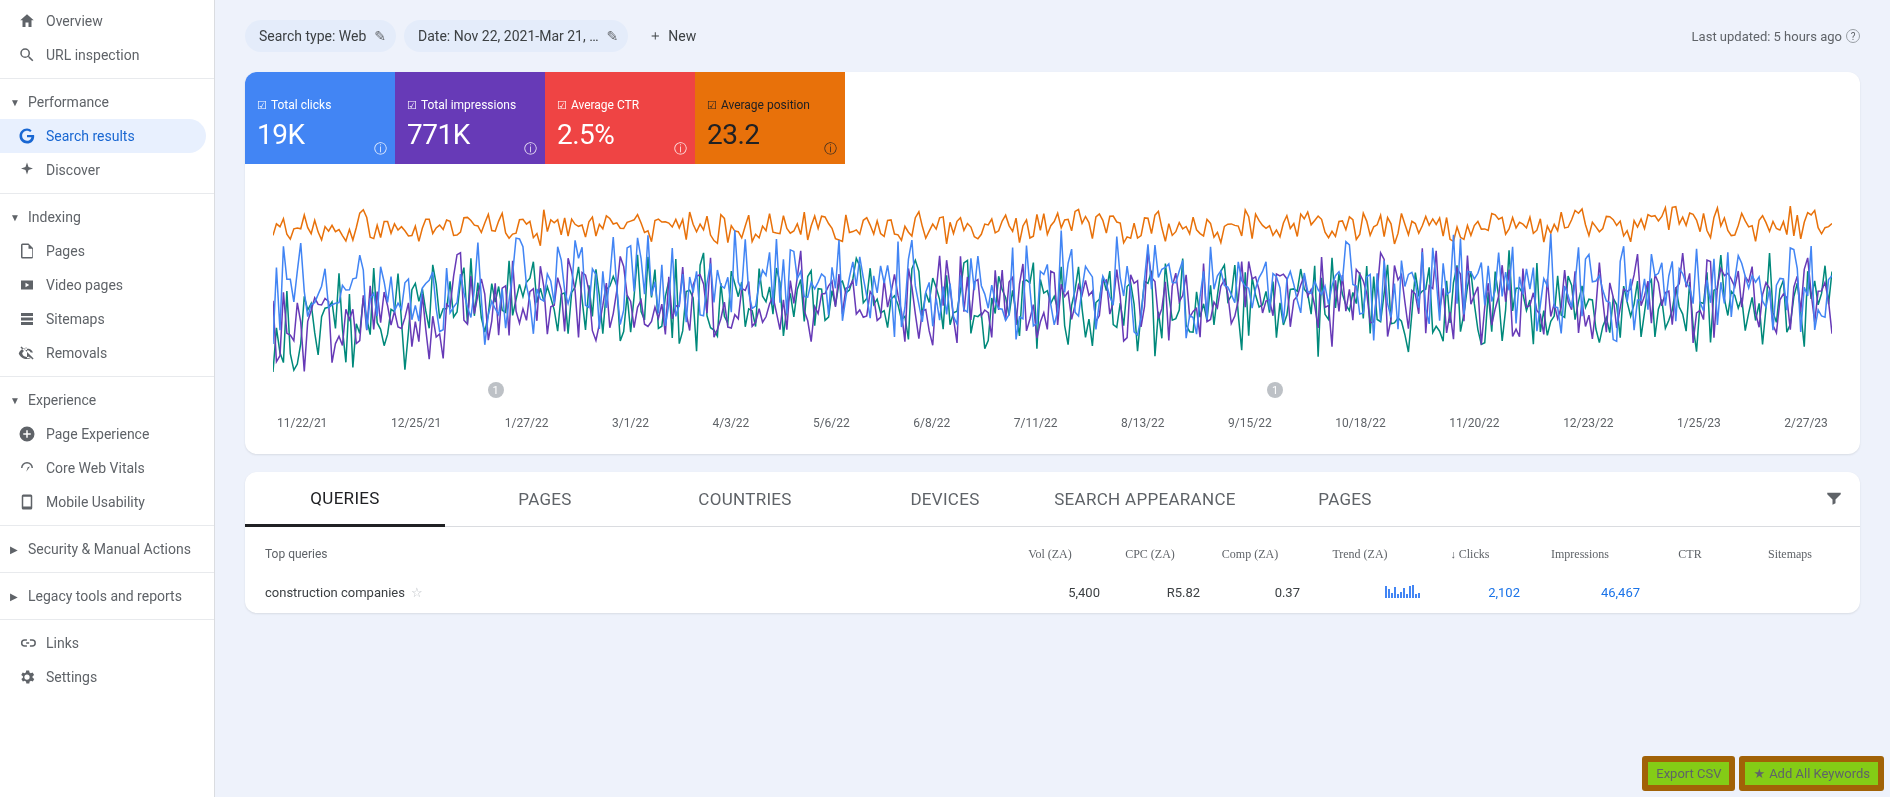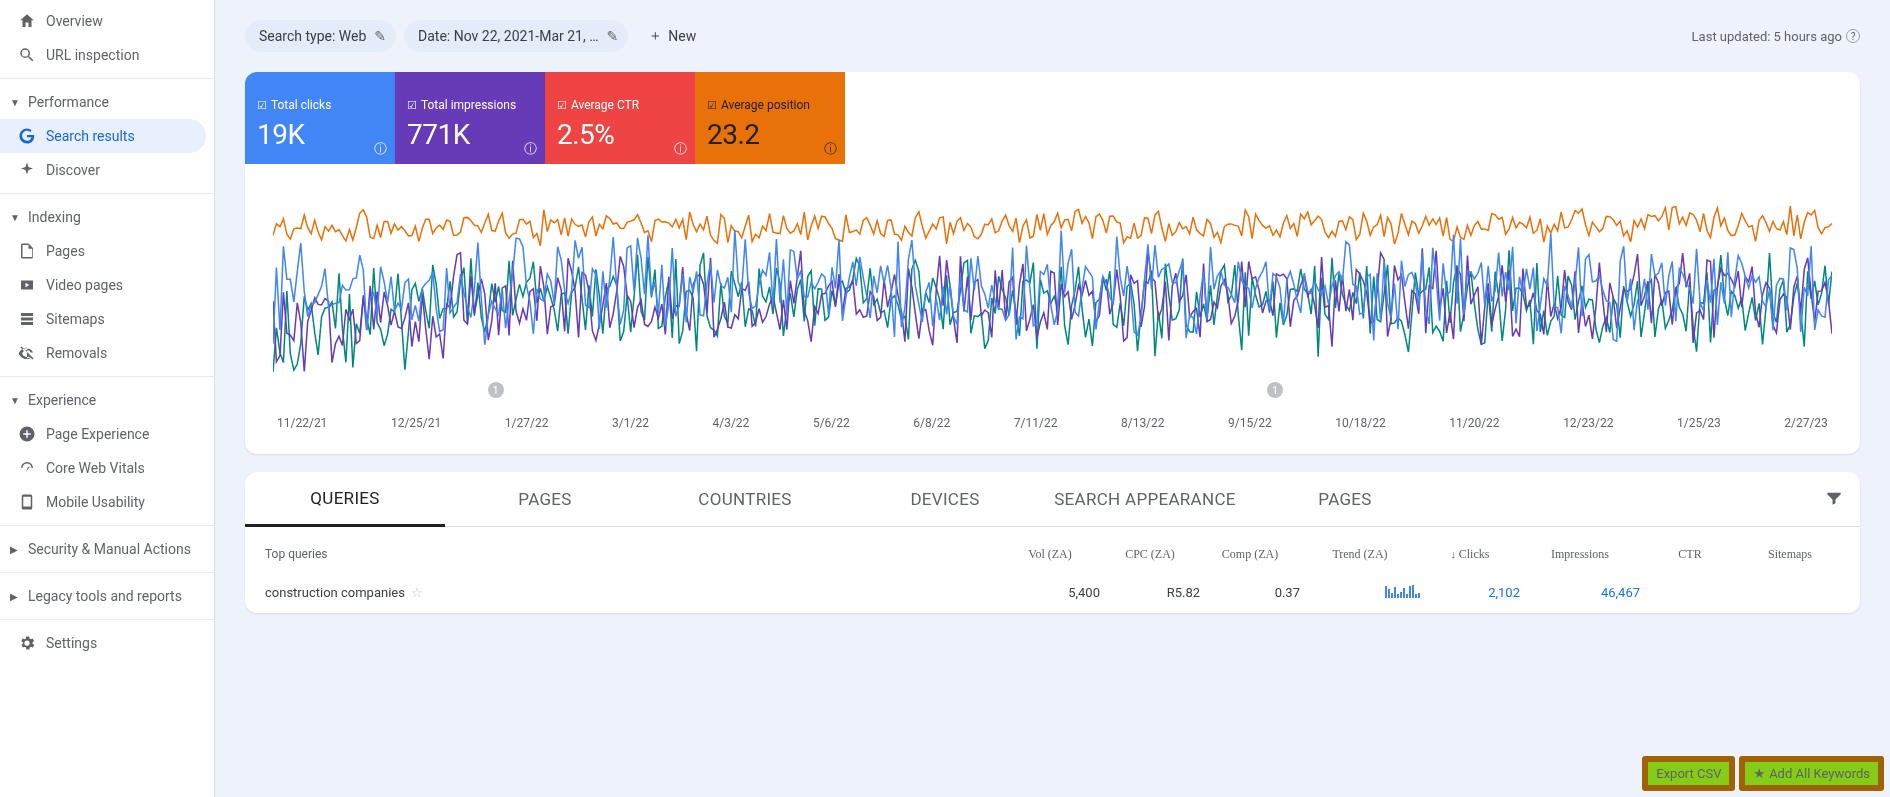--- a/index.html
+++ b/index.html
@@ -312,20 +312,28 @@
     <span class="chev">▶</span>
     <span>Security &amp; Manual Actions</span>
   </div>
   <div class="divider"></div>
   <div class="nav-section">
     <span class="chev">▶</span>
     <span>Legacy tools and reports</span>
   </div>
   <div class="divider"></div>
 
+  <div class="nav-item">
+    <span class="icon">
+        <svg class="ico" viewBox="0 0 24 24">
+          <path d="M3.9 12a5 5 0 015-5h3v2h-3a3 3 0 000 6h3v2h-3a5 5 0 01-5-5zm7-1h4v2h-4zm5-4h3a5 5 0 010 10h-3v-2h3a3 3 0 000-6h-3V7z"></path>
+        </svg>
+      </span>
+    <span>Links</span>
+  </div>
   <div class="nav-item">
     <span class="icon">
         <svg class="ico" viewBox="0 0 24 24">
           <path d="M19.4 13a7.8 7.8 0 000-2l2.1-1.6-2-3.4-2.5 1a7.7 7.7 0 00-1.7-1l-.4-2.6h-4l-.4 2.6a7.7 7.7 0 00-1.7 1l-2.5-1-2 3.4L6.6 11a7.8 7.8 0 000 2l-2.1 1.6 2 3.4 2.5-1c.5.4 1.1.7 1.7 1l.4 2.6h4l.4-2.6c.6-.3 1.2-.6 1.7-1l2.5 1 2-3.4L19.4 13zM12 15.5A3.5 3.5 0 1115.5 12 3.5 3.5 0 0112 15.5z"></path>
         </svg>
       </span>
     <span>Settings</span>
   </div>
 </nav>
 

